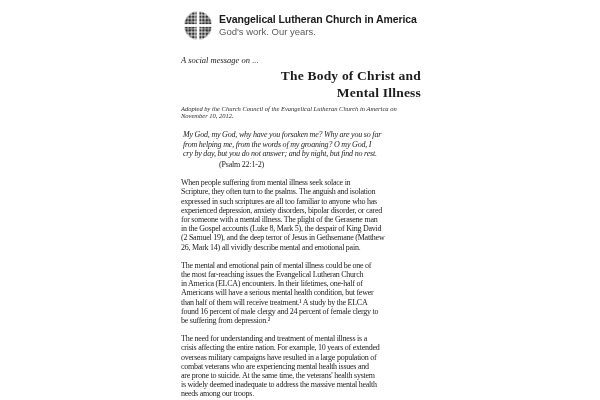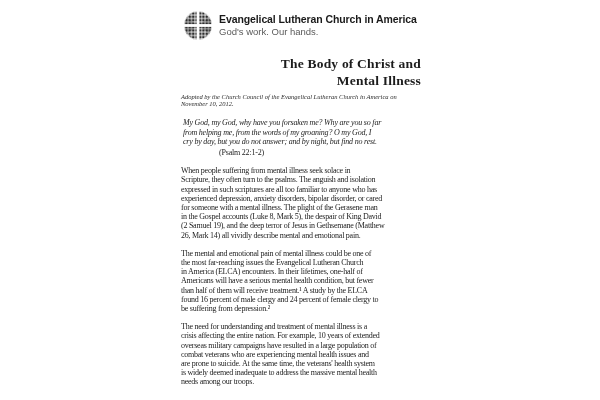--- a/index.html
+++ b/index.html
@@ -119,25 +119,26 @@
           <path d="M0 5 L15 15.5 L0 26 Z" fill="#2e2e2e" opacity="0.25"></path>
           <path d="M30 5 L15 15.5 L30 26 Z" fill="#2e2e2e" opacity="0.25"></path>
         </g>
         <rect x="13.6" y="0" width="2.8" height="31" fill="#ffffff"></rect>
         <rect x="0" y="14.1" width="30" height="2.8" fill="#ffffff"></rect>
         <ellipse cx="15" cy="15.5" rx="13.9" ry="14.4" fill="none" stroke="#ffffff" stroke-width="0.6"></ellipse>
       </svg>
     </span>
     <div class="header-text">
       <div class="org-name">Evangelical Lutheran Church in America</div>
-      <div class="tagline">God's work. Our hands.</div>
+      <div class="tagline">God's work. Our years.</div>
     </div>
   </div>
 
   <div class="content">
+    <p class="kicker">A social message on ...</p>
     <h1 class="title">The Body of Christ and
 Mental Illness</h1>
     <p class="adopted">Adopted by the Church Council of the Evangelical Lutheran Church in America on
 November 10, 2012.</p>
 
     <p class="quote-text">My God, my God, why have you forsaken me? Why are you so far
 from helping me, from the words of my groaning? O my God, I
 cry by day, but you do not answer; and by night, but find no rest.</p>
     <p class="quote-cite">(Psalm 22:1-2)</p>
 

